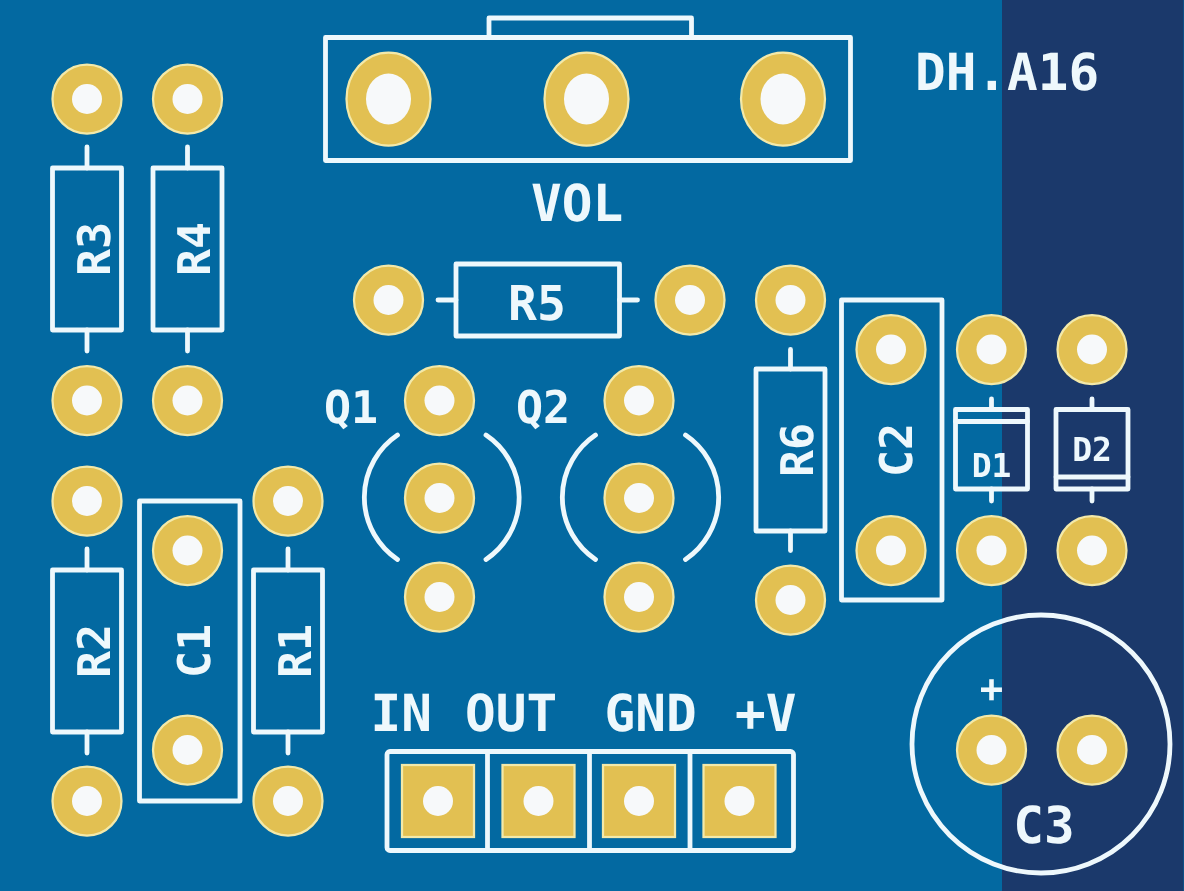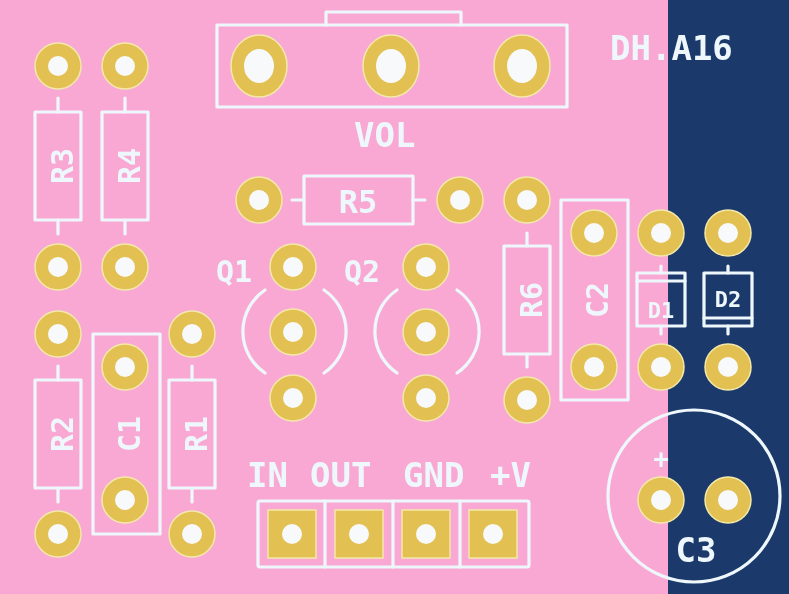--- a/index.html
+++ b/index.html
@@ -1,17 +1,17 @@
 <!DOCTYPE html>
 <html><head>
 <meta charset="utf-8">
 <style>
   html, body { margin:0; padding:0; }
   body { width:789px; height:594px; overflow:hidden; background:#1b396b; }
-  #board { position:absolute; left:0; top:0; width:668px; height:594px; background:#f9a8d4; }
+  #board { position:absolute; left:0; top:0; width:668px; height:594px; background:#0369a1; }
   svg { display:block; }
   .silk { stroke:#eef8fc; fill:none; stroke-width:3.2; stroke-linecap:round; stroke-linejoin:round; }
   .txt { fill:#eef8fc; font-family:"DejaVu Sans Mono", monospace; font-weight:bold; }
 </style>
 </head>
 <body>
 
 <div id="board">
 <svg width="789" height="594" viewBox="0 0 789 594">
   <defs>

